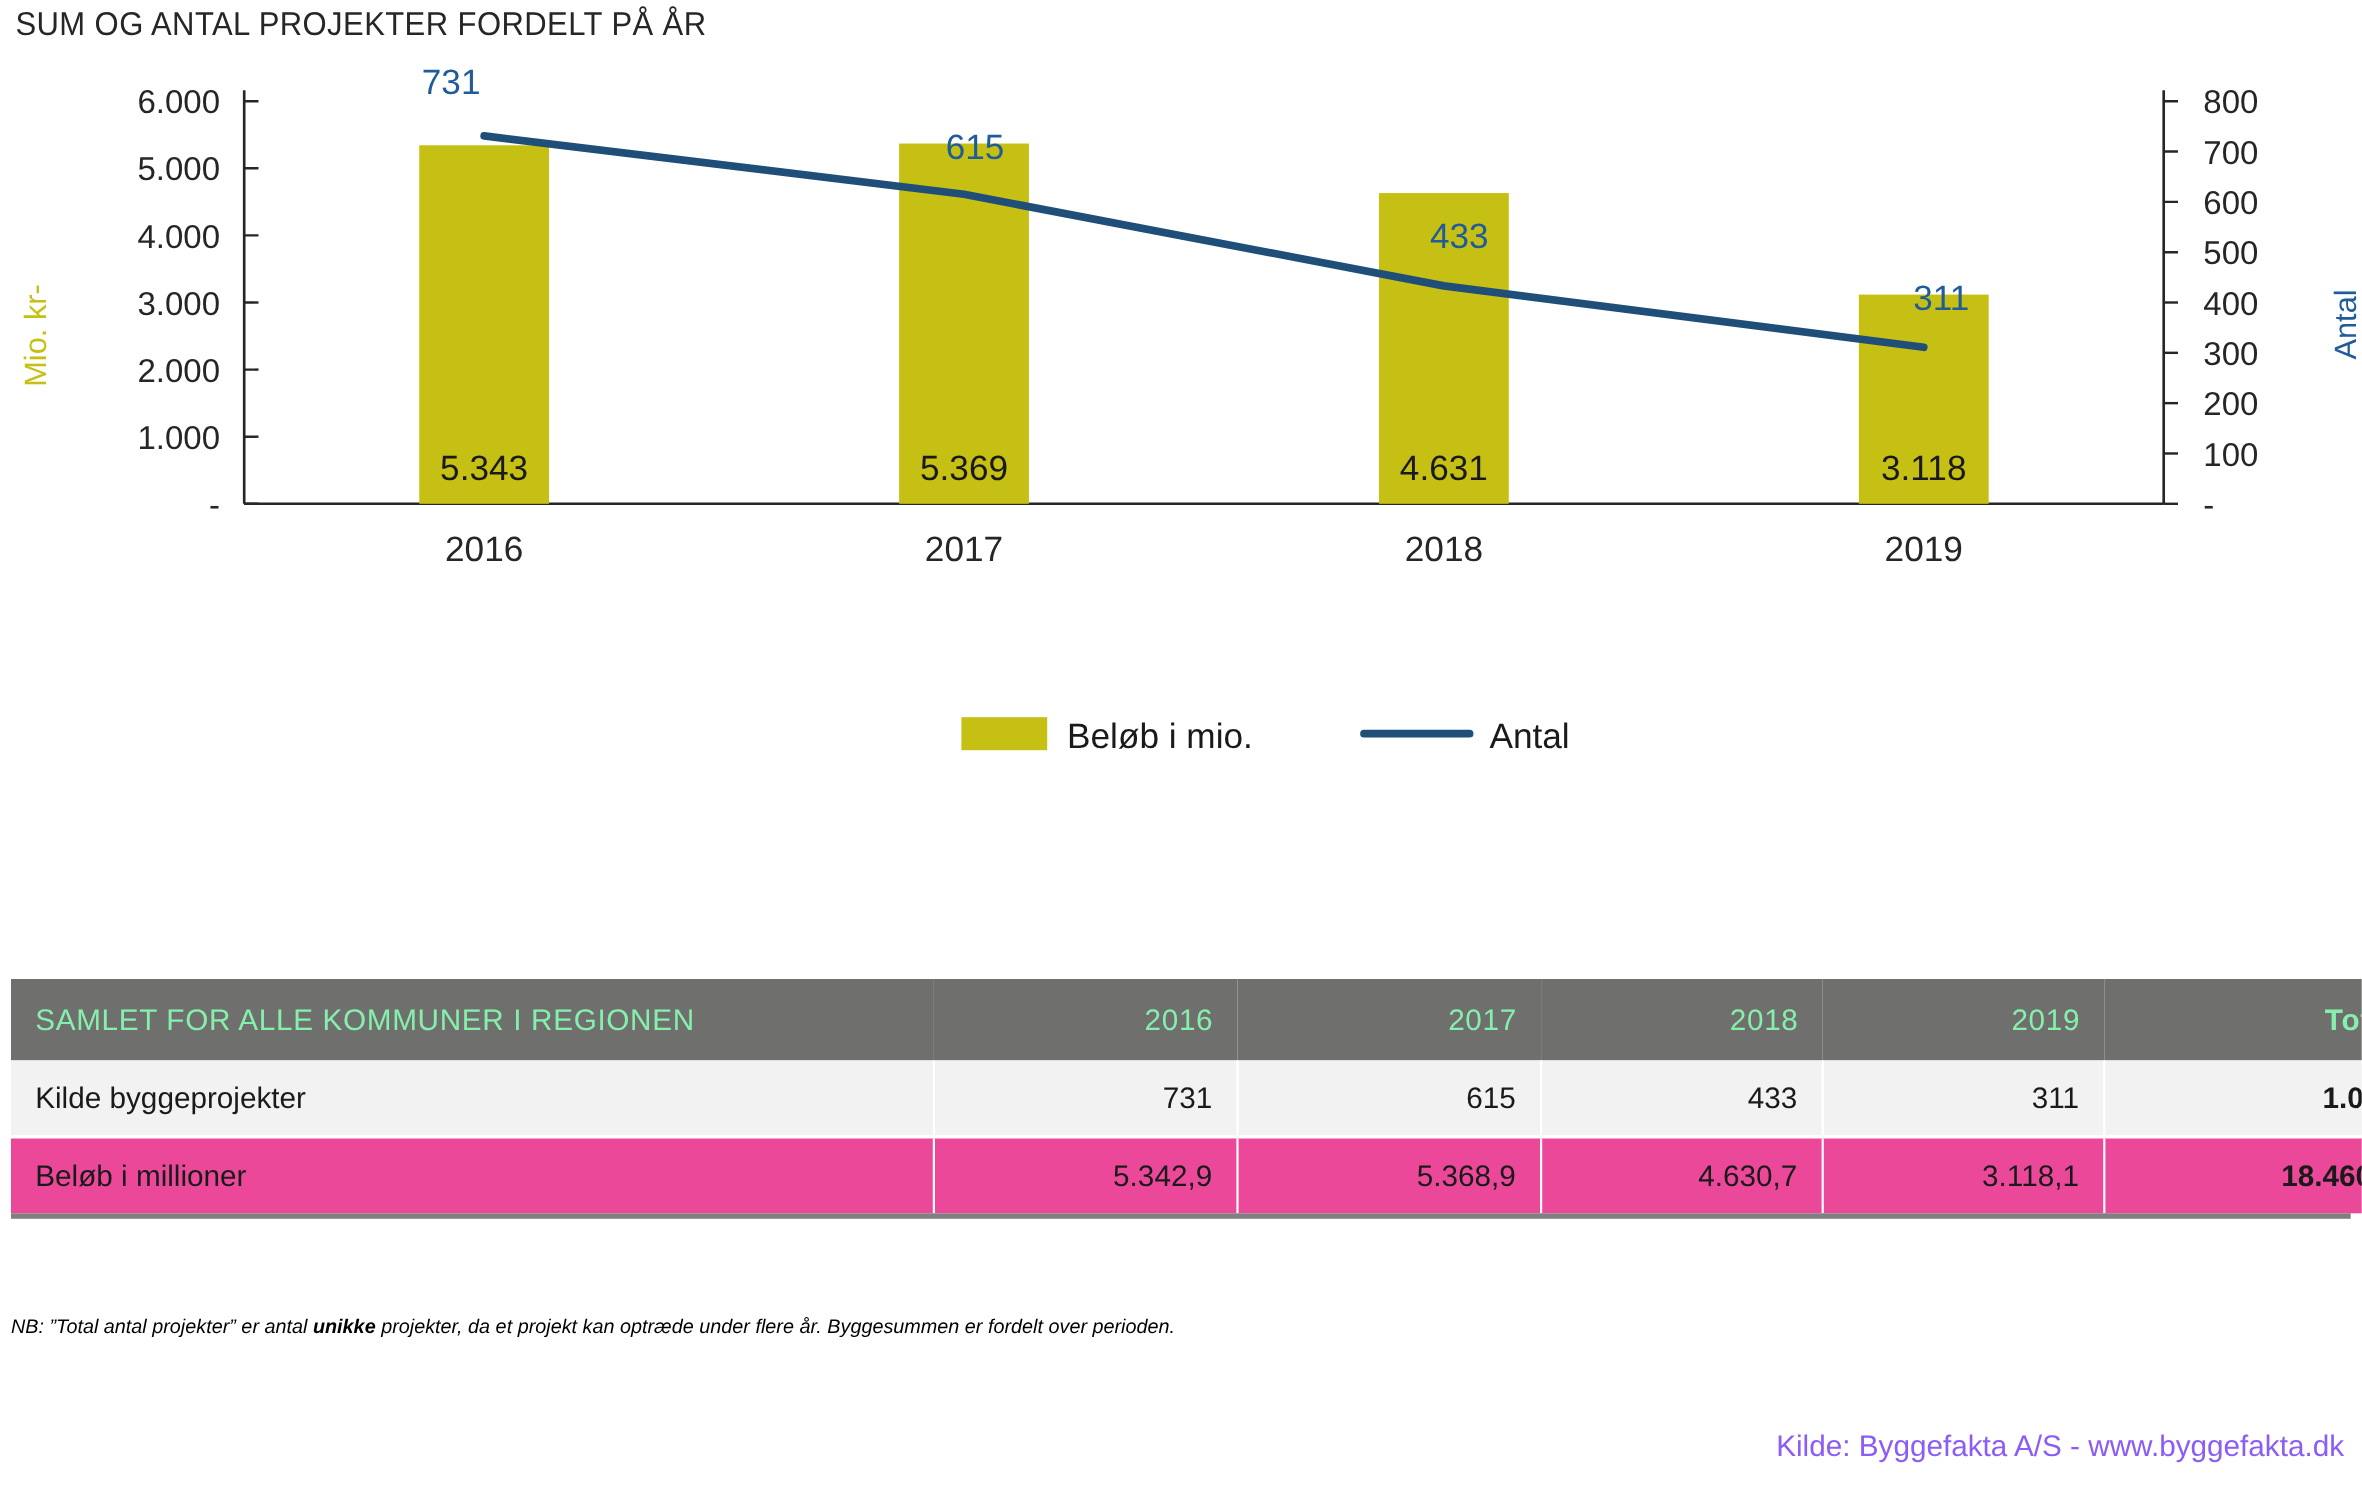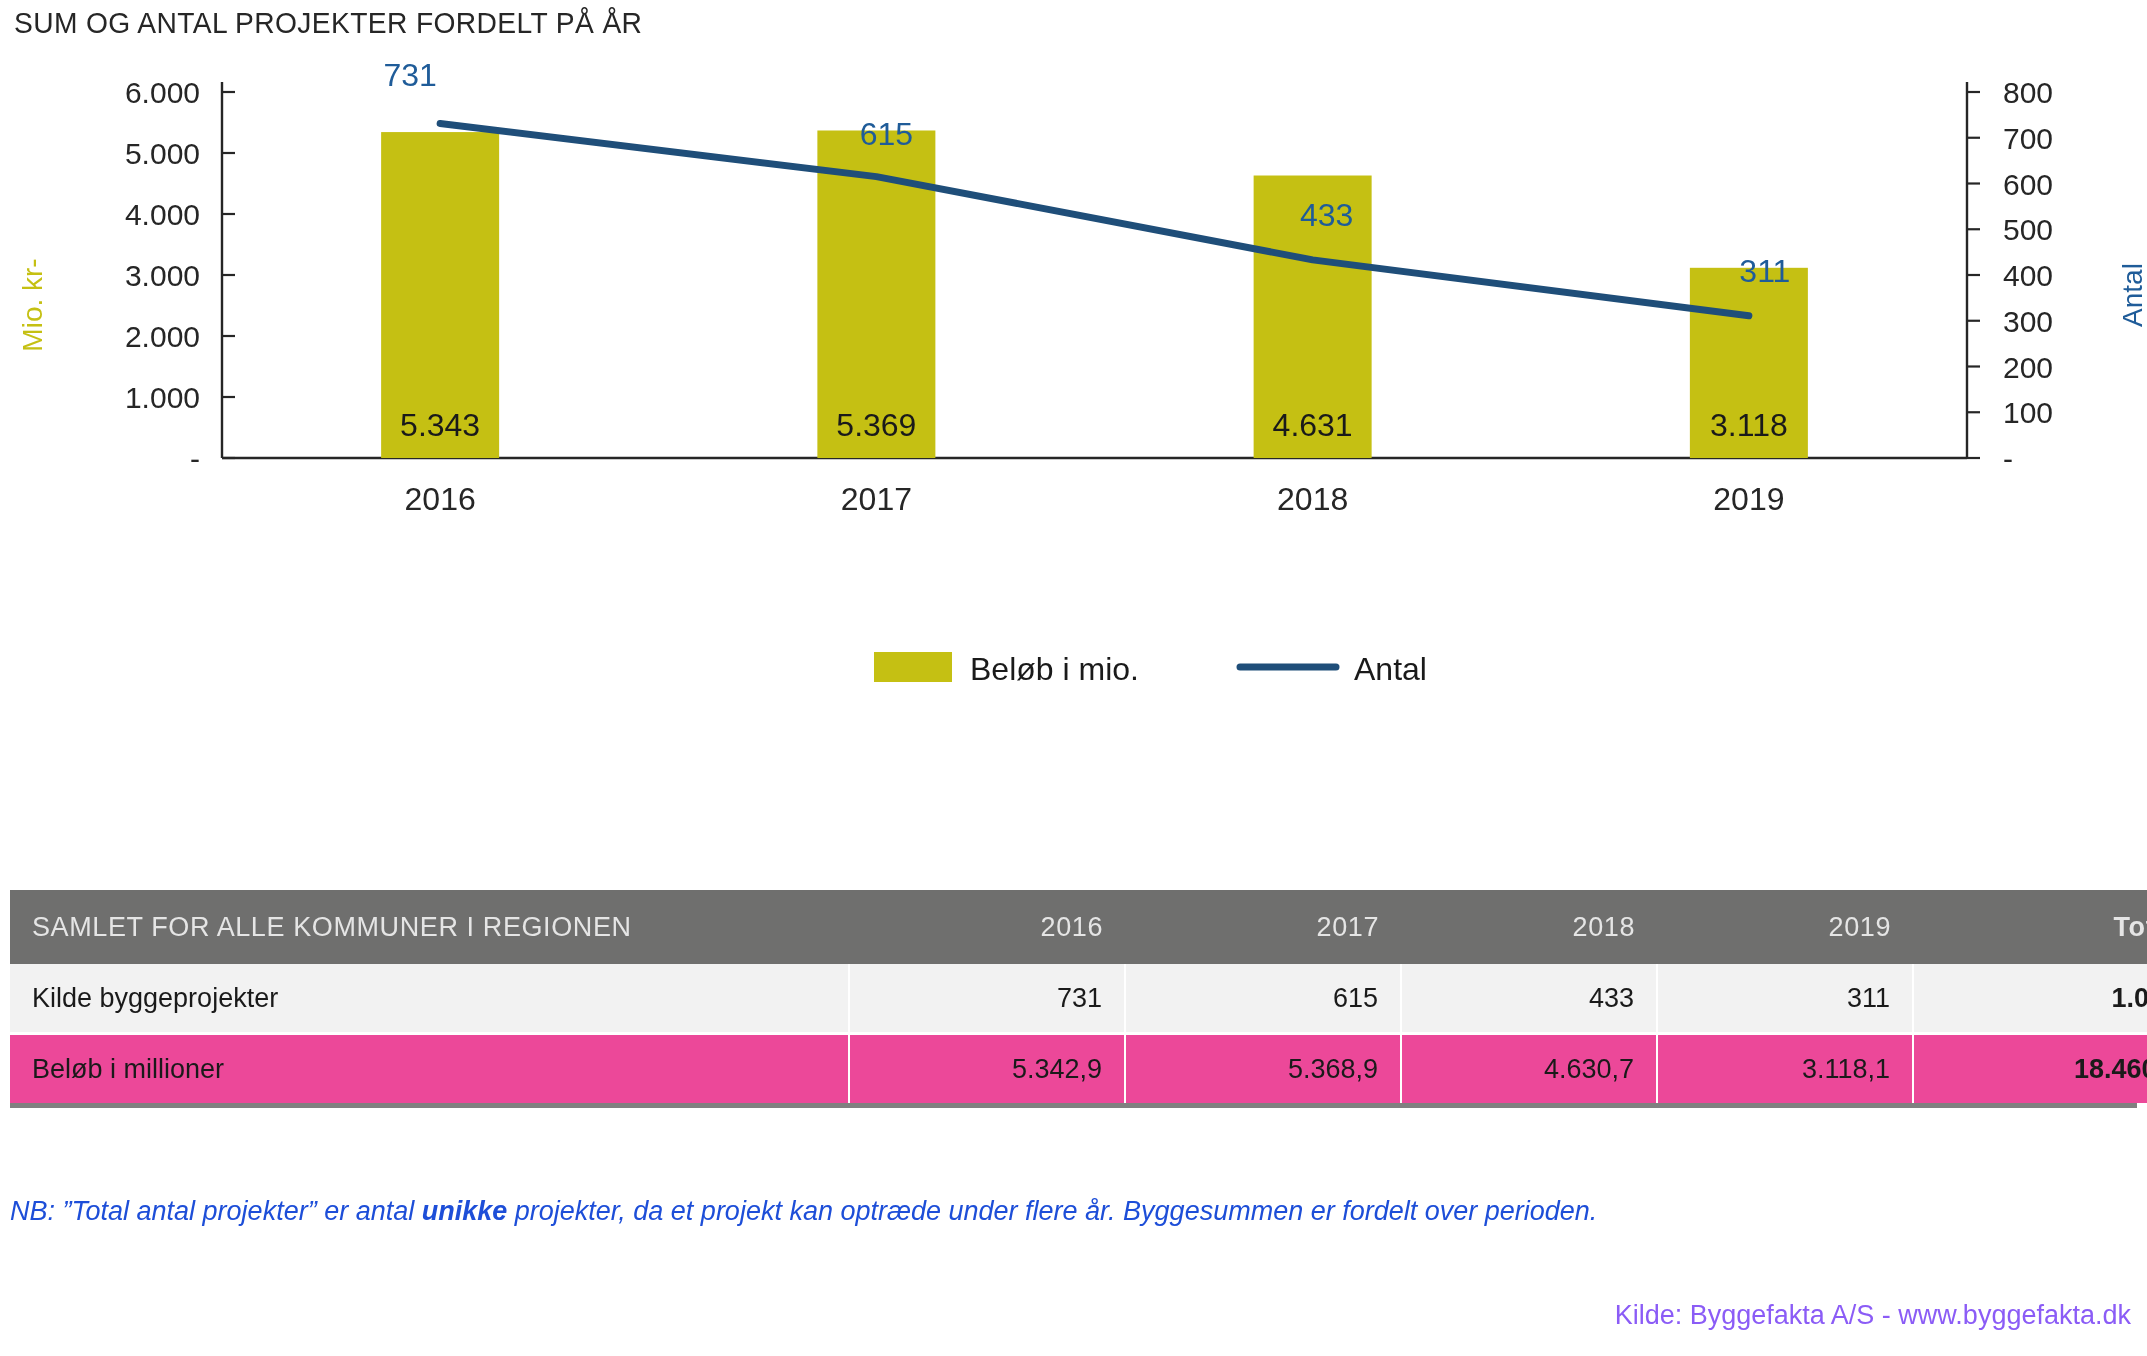--- a/index.html
+++ b/index.html
@@ -98,21 +98,21 @@
   table.data-table td {
     font-family: "Liberation Sans Narrow", "Liberation Sans", sans-serif;
     font-size: 27px;
     font-weight: 400;
     padding: 0 22px;
     height: 68px;
     vertical-align: middle;
   }
   thead th {
     background: #6f6f6e;
-    color: #e5e5e5;
+    color: #86efac;
     letter-spacing: 0.6px;
   }
   thead th.label-col {
     text-align: left;
     height: 74px;
   }
   thead th.num-col {
     text-align: right;
   }
   thead th.total-col {
@@ -131,22 +131,22 @@
     background: #808080;
   }
 
   
   .nb-note {
     position: absolute;
     left: 10px;
     top: 1196px;
     font-family: "Liberation Sans Narrow", "Liberation Sans", sans-serif;
     font-style: italic;
-    font-size: 27px;
-    color: #1d4ed8;
+    font-size: 18px;
+    color: #000000;
     white-space: nowrap;
   }
   .nb-note b { font-weight: bold; }
   .source-note {
     position: absolute;
     right: 16px;
     top: 1300px;
     font-family: "Liberation Sans Narrow", "Liberation Sans", sans-serif;
     font-size: 27px;
     color: #8b5cf6;

